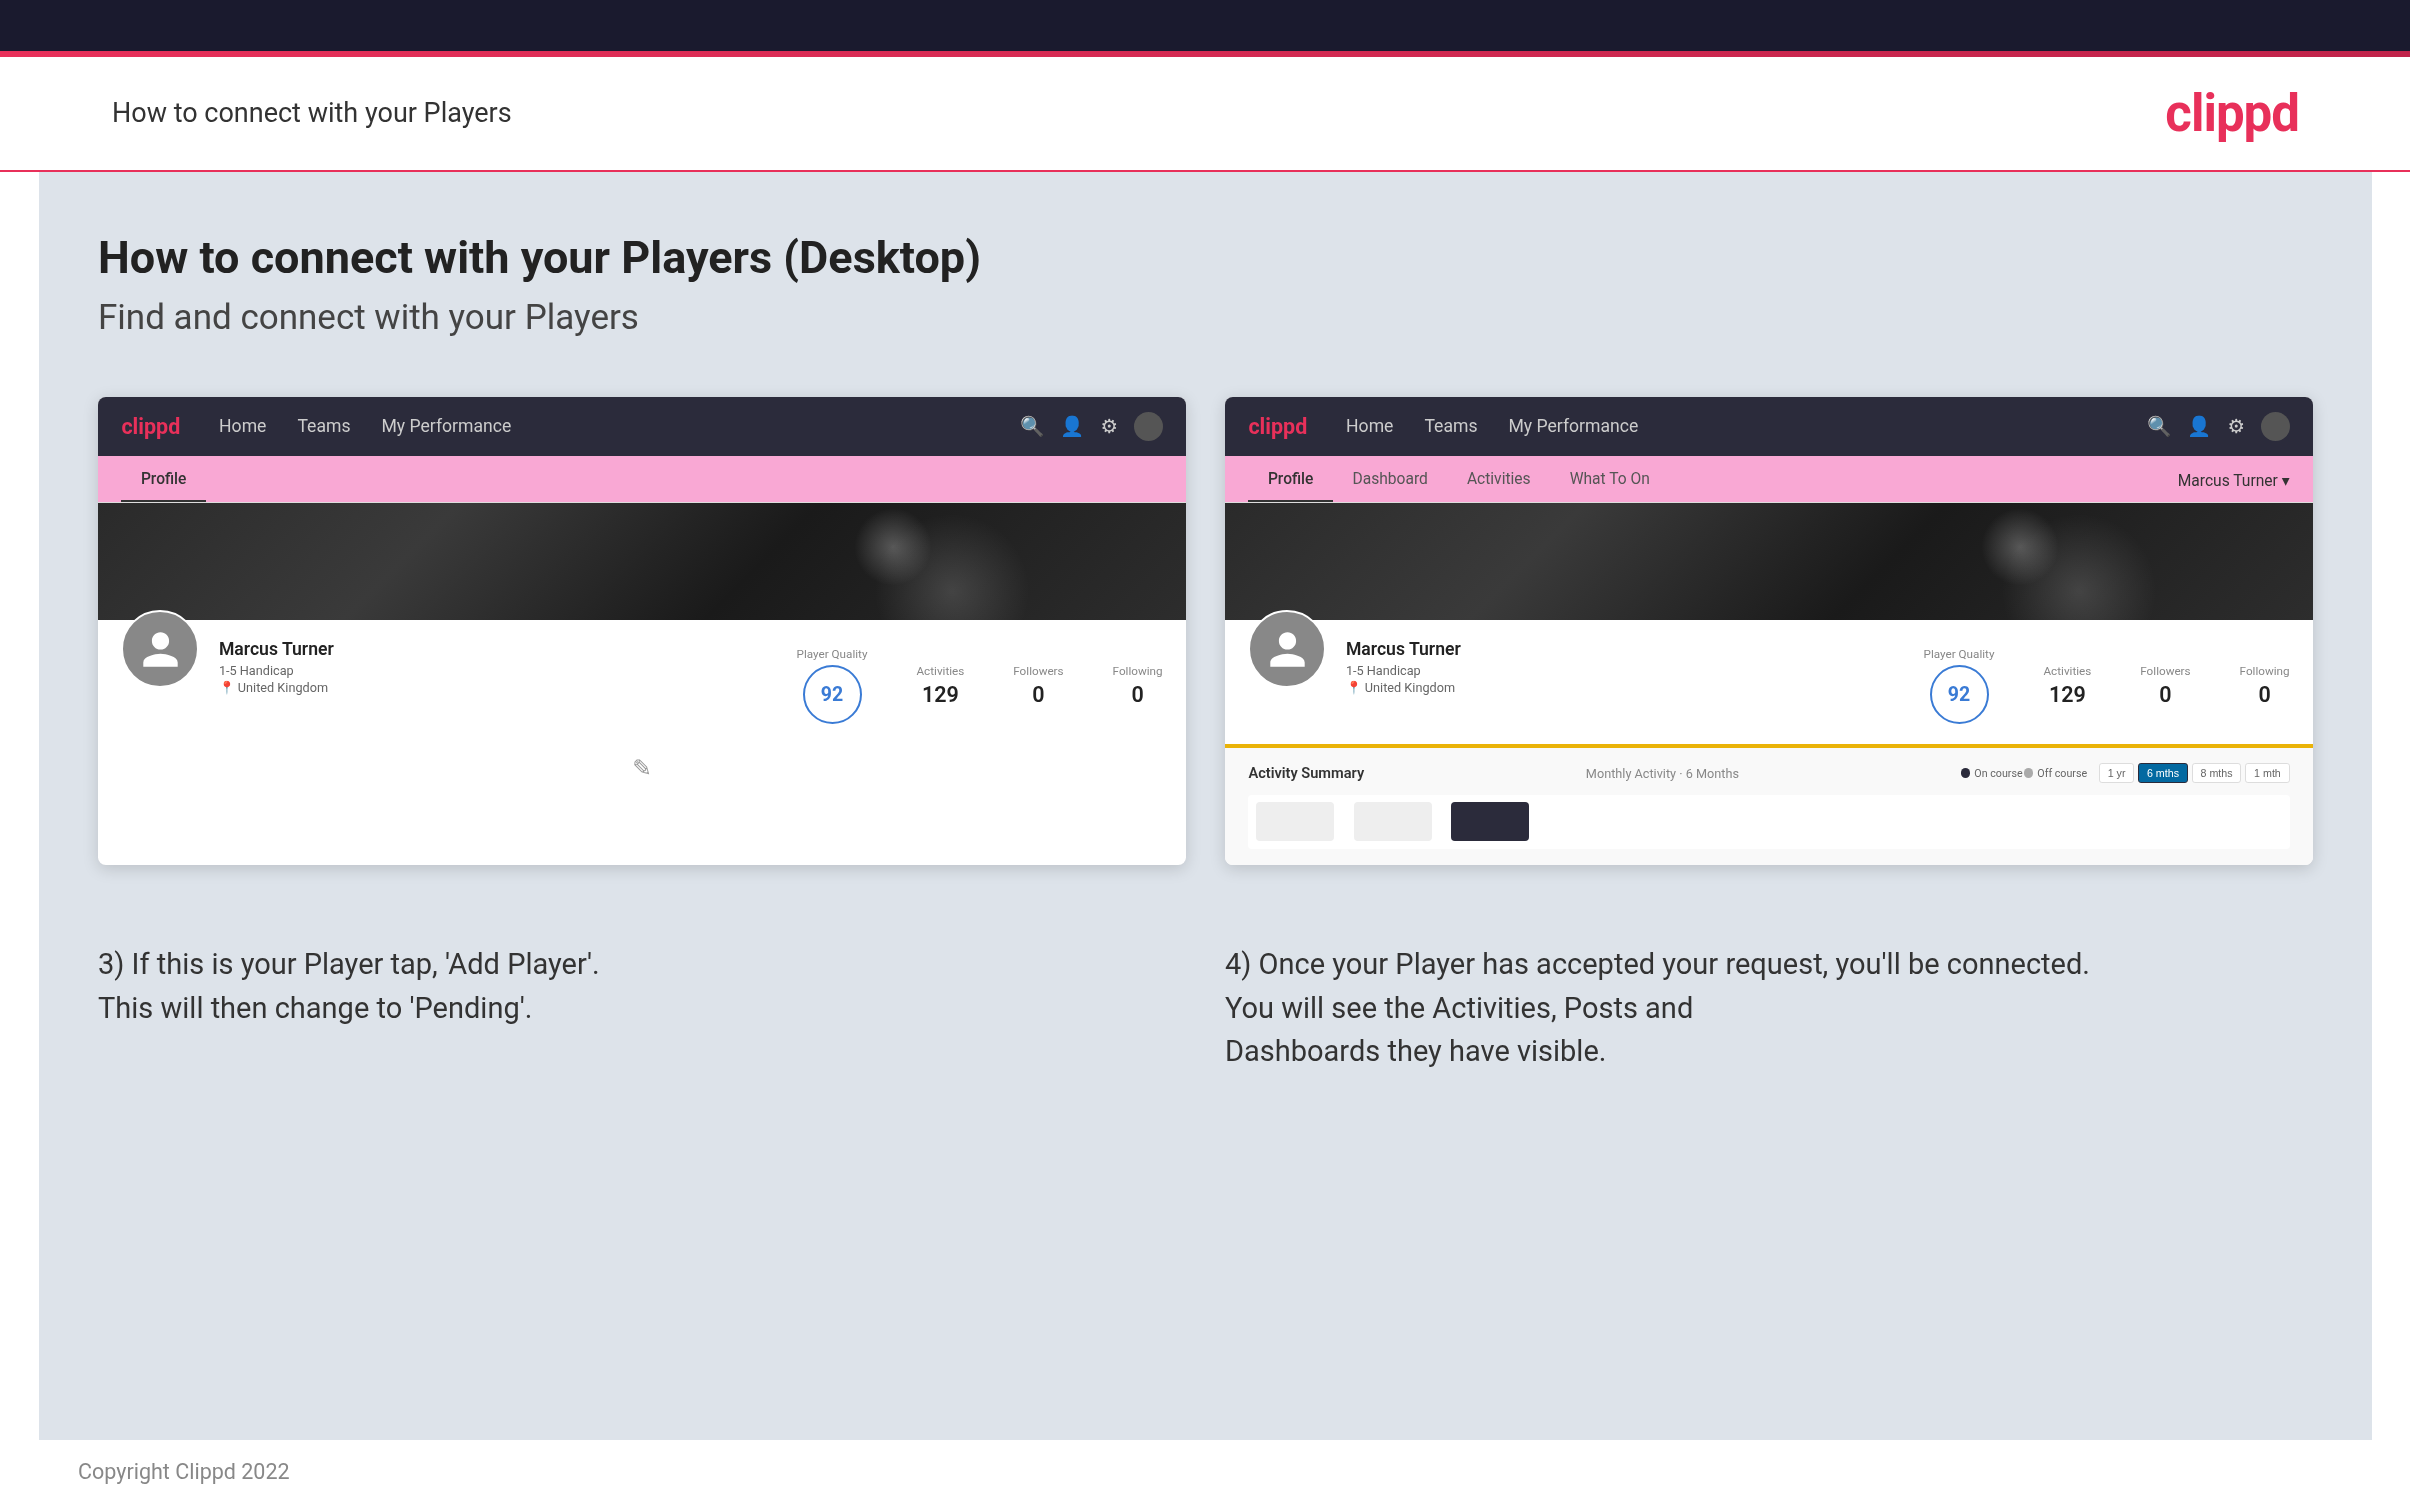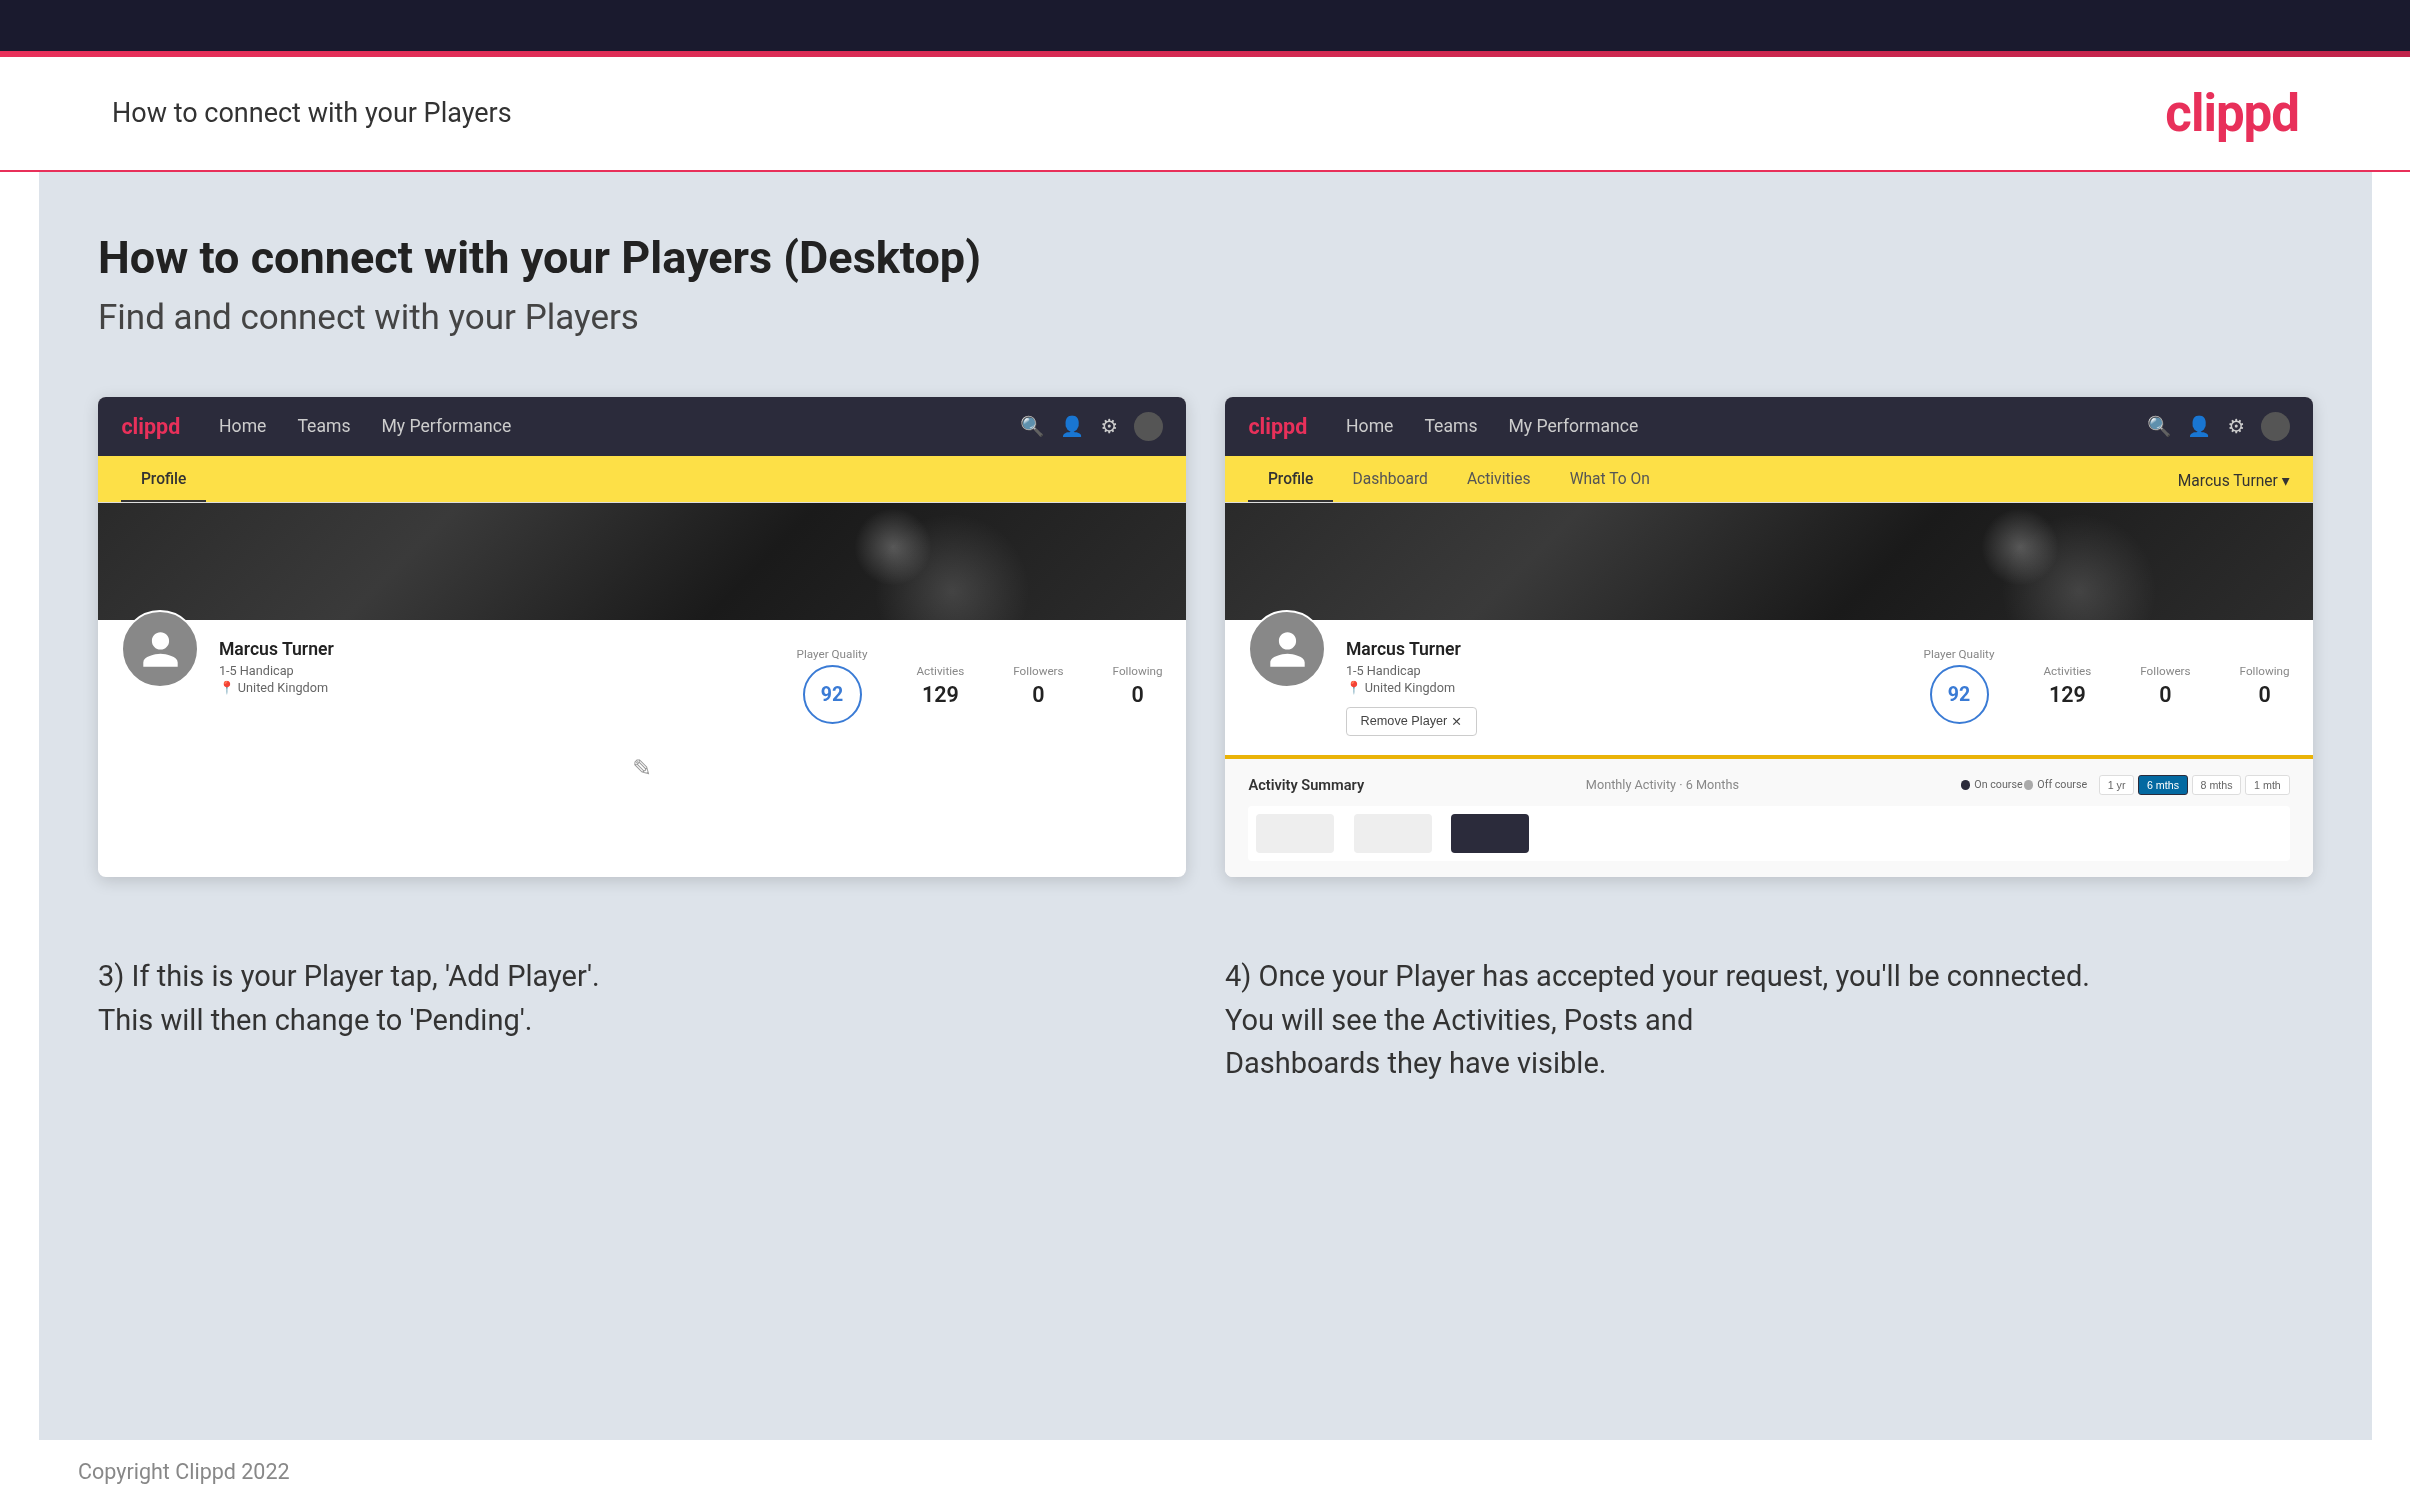--- a/index.html
+++ b/index.html
@@ -104,21 +104,21 @@
     }
     .mock-nav-avatar {
       width: 29px;
       height: 29px;
       background: #555;
       border-radius: 50%;
     }
 
     
     .mock-tabs {
-      background: #fde047;
+      background: #f9a8d4;
       border-bottom: 1px solid #ddd;
       padding: 0 23.4px;
       display: flex;
       gap: 0;
       align-items: flex-end;
       height: 47px;
     }
     .mock-tab {
       padding: 11.7px 19.5px;
       font-size: 15.6px;
@@ -489,26 +489,20 @@
           <svg viewBox="0 0 24 24" xmlns="http://www.w3.org/2000/svg">
             <path d="M12 12c2.7 0 4.8-2.1 4.8-4.8S14.7 2.4 12 2.4 7.2 4.5 7.2 7.2 9.3 12 12 12zm0 2.4c-3.2 0-9.6 1.6-9.6 4.8v2.4h19.2v-2.4c0-3.2-6.4-4.8-9.6-4.8z"></path>
           </svg>
         </div>
         <div class="mock-profile-info">
           <div class="mock-player-name">Marcus Turner</div>
           <div class="mock-handicap">1-5 Handicap</div>
           <div class="mock-location">
             <span>📍</span>
             <span>United Kingdom</span>
-          </div>
-          <div class="mock-buttons">
-            <button class="mock-btn-remove">
-              <span>Remove Player</span>
-              <span>✕</span>
-            </button>
           </div>
         </div>
         <div class="mock-stats">
           <div>
             <div class="mock-quality-label">Player Quality</div>
             <div class="mock-quality-circle">92</div>
           </div>
           <div class="mock-stat-item">
             <div class="mock-stat-label">Activities</div>
             <div class="mock-stat-value">129</div>

